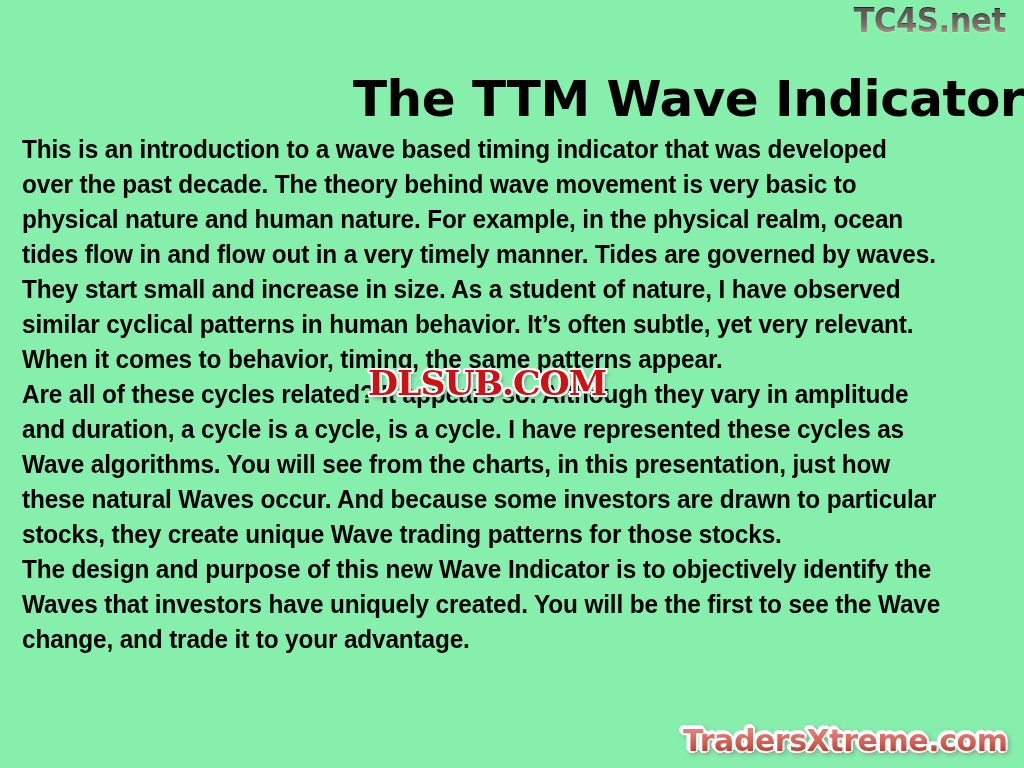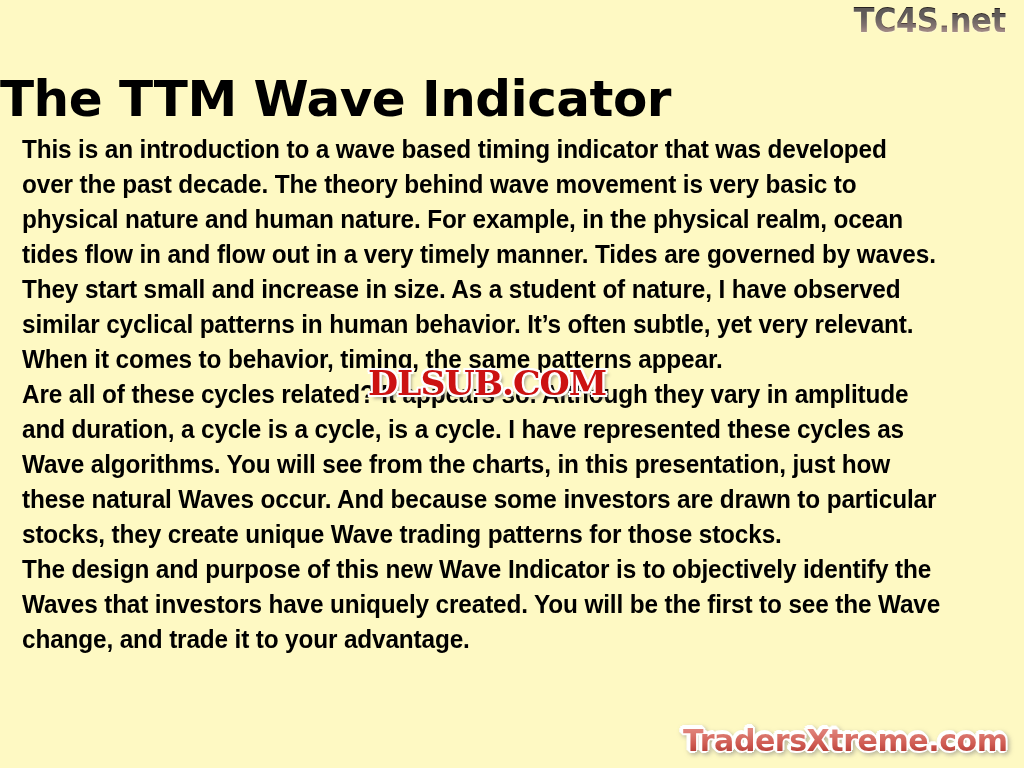--- a/index.html
+++ b/index.html
@@ -14,21 +14,21 @@
     overflow: hidden;
     font-family: "Liberation Sans", sans-serif;
     color: #000000;
     position: relative;
   }
 
   .slide {
     position: relative;
     width: 1024px;
     height: 768px;
-    background: #fef9c3;
+    background: #86efac;
     overflow: hidden;
   }
 
   
   .brand-top {
     position: absolute;
     top: 4px;
     right: 18px;
     font-family: "DejaVu Sans", sans-serif;
     font-weight: bold;
@@ -44,21 +44,21 @@
     transform-origin: right top;
     text-shadow: 0 1px 0 rgba(255,255,255,0.25);
   }
 
   
   .title {
     position: absolute;
     top: 36px;
     left: 0;
     width: 1024px;
-    text-align: left;
+    text-align: right;
     font-family: "DejaVu Sans", sans-serif;
     font-weight: bold;
     font-size: 50px;
     line-height: 58px;
     letter-spacing: -0.5px;
     color: #000000;
   }
 
   
   .body-copy {

